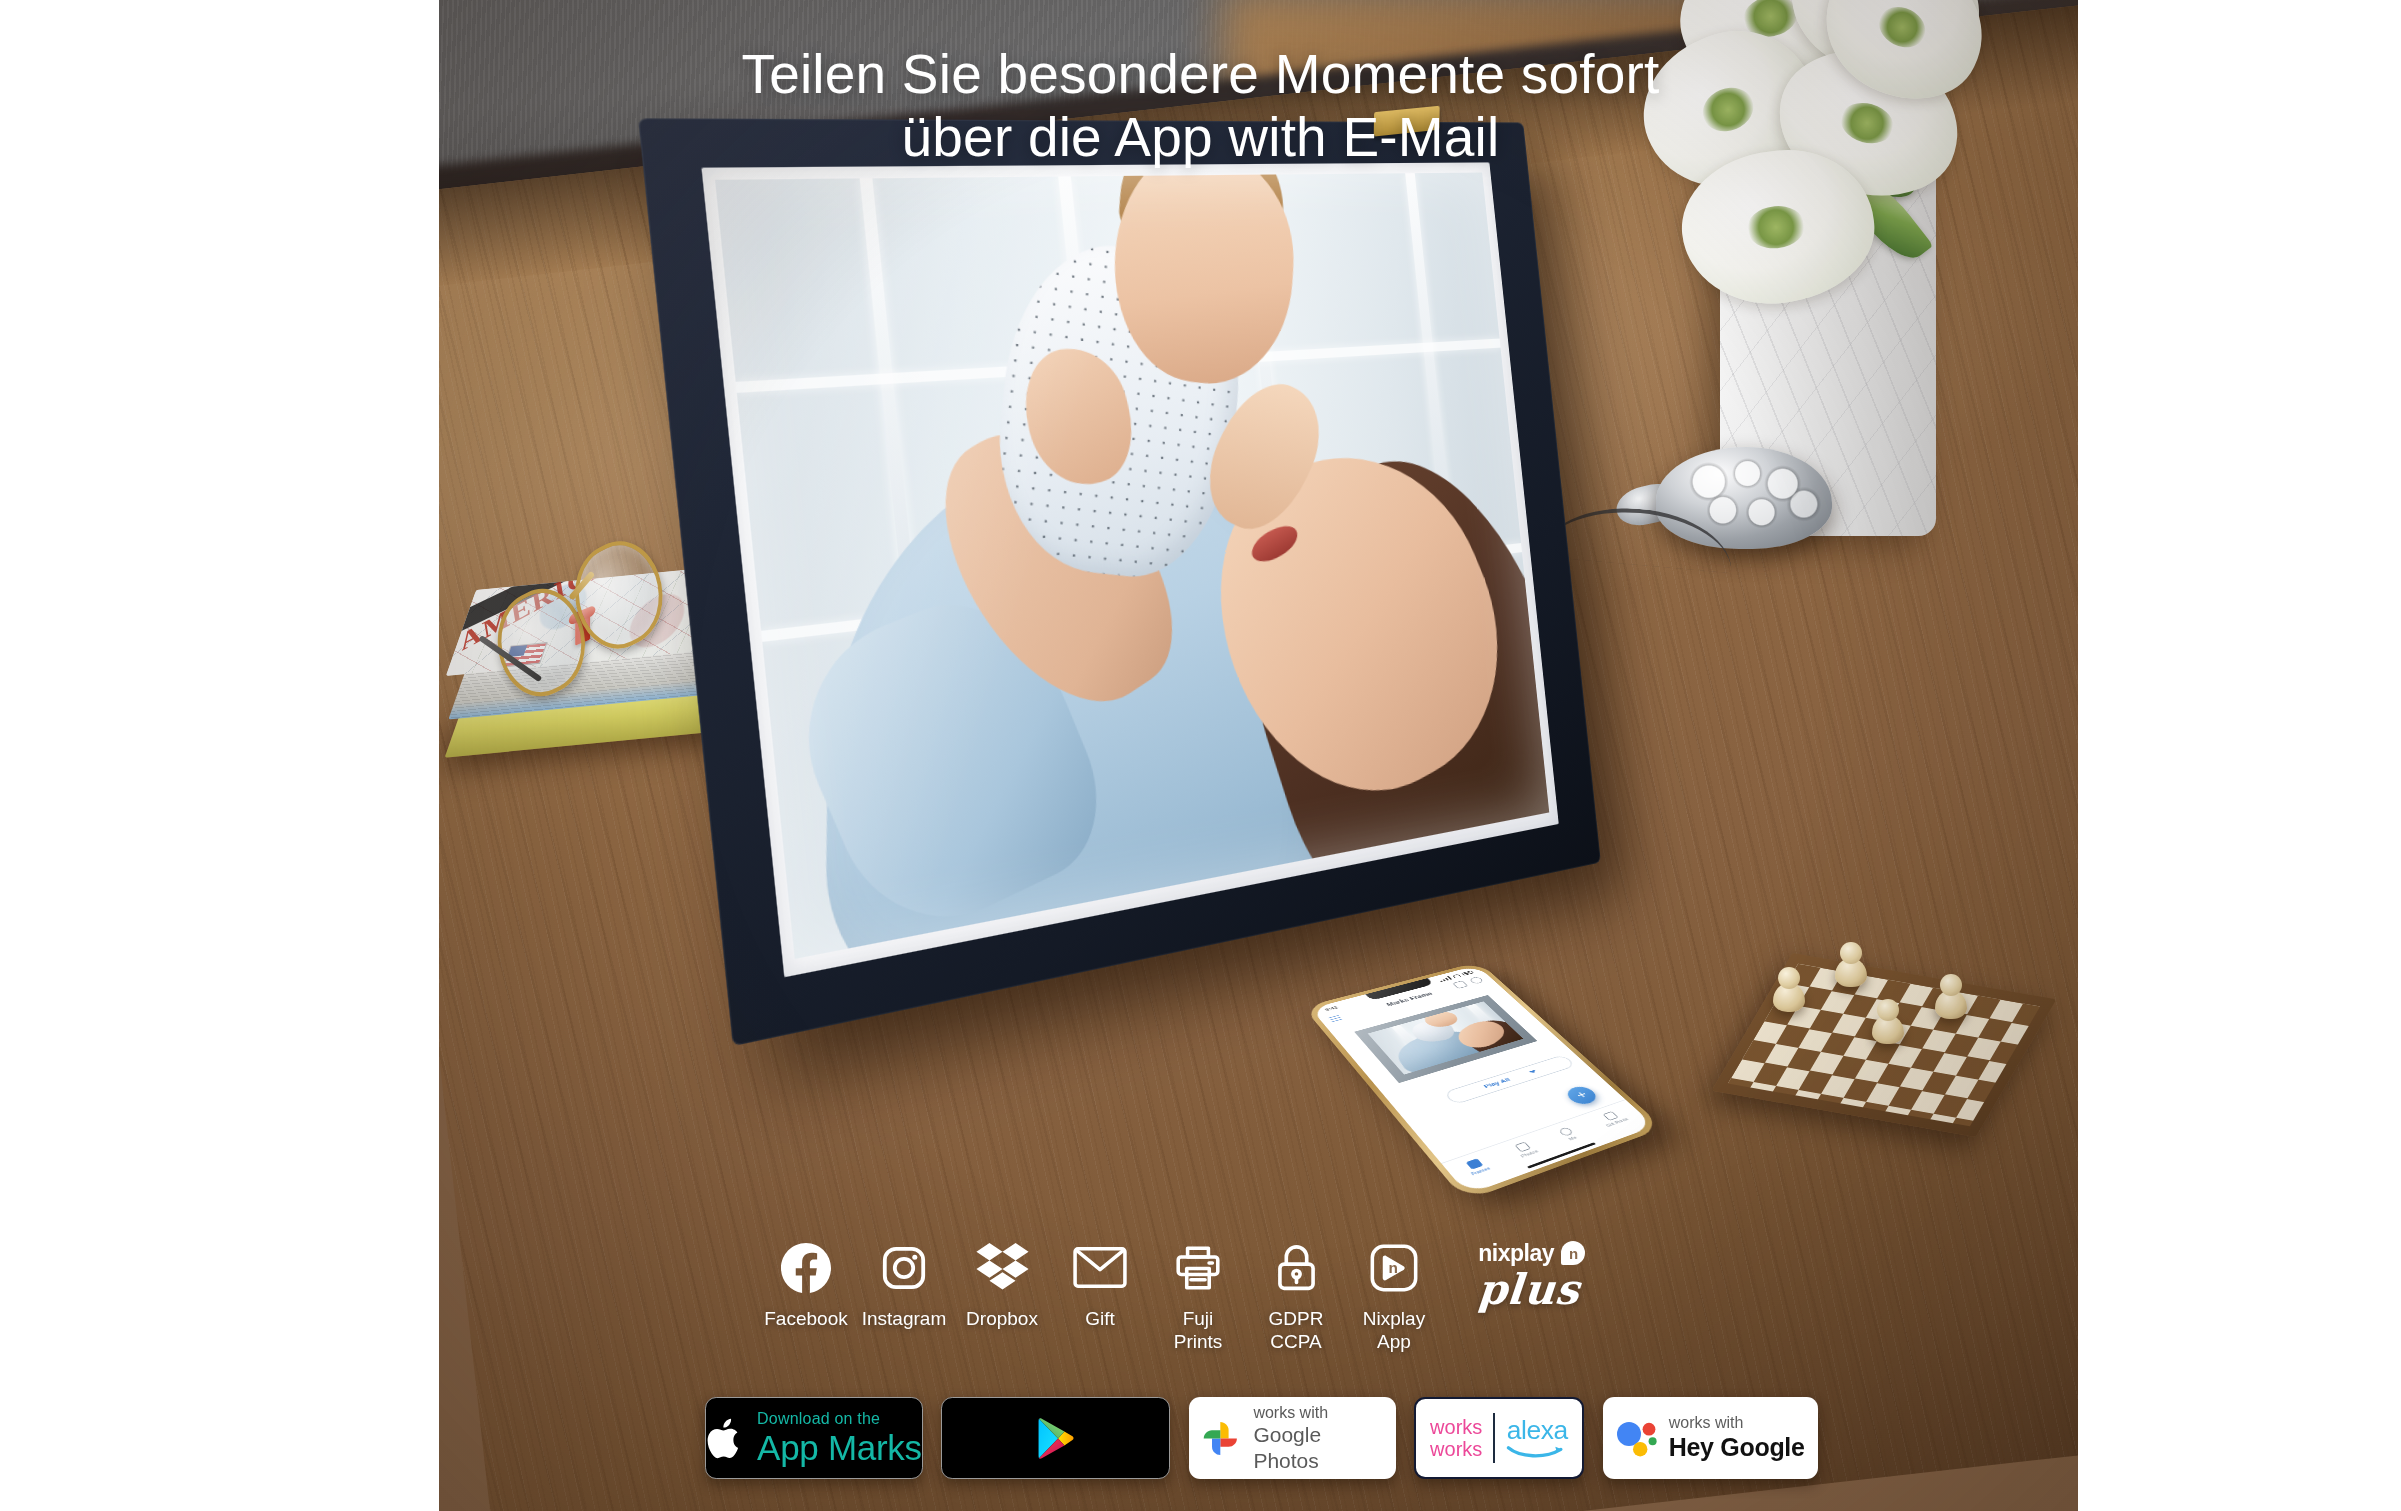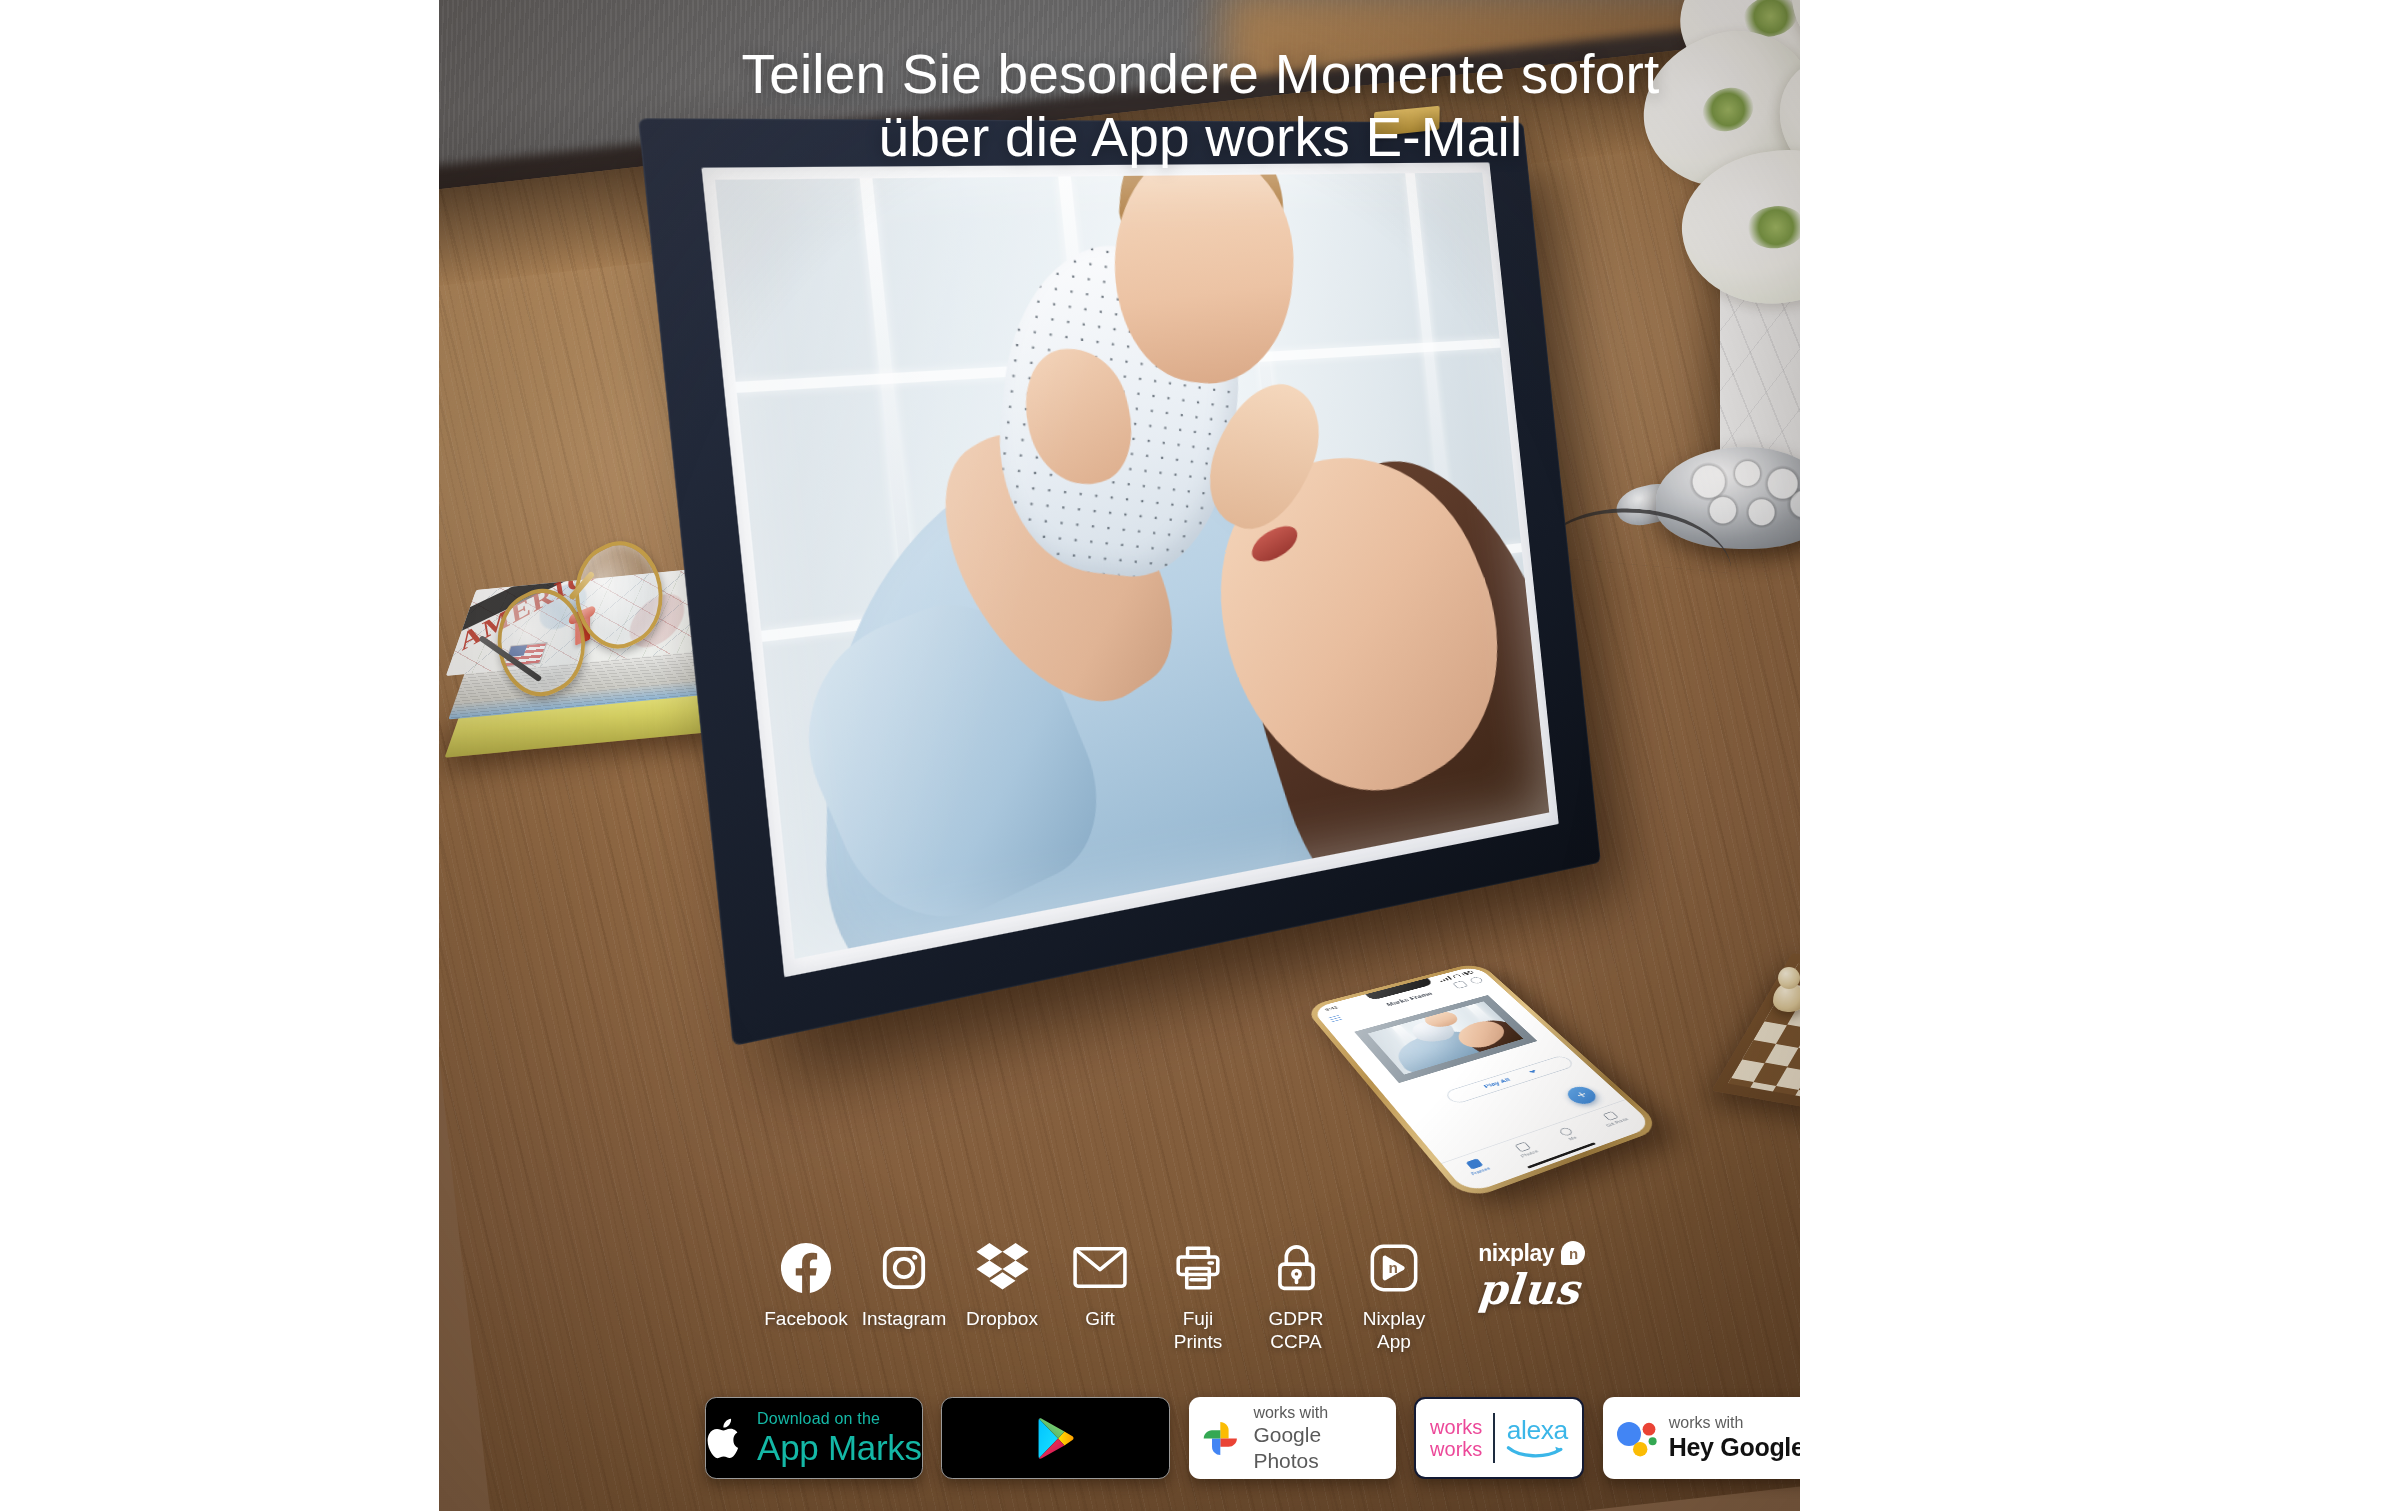--- a/index.html
+++ b/index.html
@@ -15,21 +15,21 @@
   #canvas {
     position: relative;
     width: 2401px; height: 1511px;
     background: #ffffff;
   }
 
   
   #photo {
     position: absolute;
     left: 439px; top: 0;
-    width: 1361px; height: 1511px;
+    width: 1639px; height: 1511px;
     overflow: hidden;
     background: #8d6a4c;
   }
 
   
   .wall {
     position: absolute; left: -48px; top: -32px;
     width: 1681px; height: 376px;
     background:
       linear-gradient(175deg, #6d6d6e 0%, #707071 28%, #5a5a5b 55%, #3a3736 78%, #2b2524 100%);
@@ -867,21 +867,21 @@
           <div class="ph-home"></div>
         </div>
         <div class="phone-gloss"></div>
       </div>
     </div>
 
     <div class="desk-vignette"></div>
 
     <h1 id="headline">
       <span class="ln">Teilen Sie besondere Momente sofort</span>
-      <span class="ln">über die App works E-Mail</span>
+      <span class="ln">über die App with E-Mail</span>
     </h1>
 
     <div id="icon-row">
 
       <div class="icon-cell">
         <div class="icon-art">
           <svg class="ic" width="50" height="50" viewBox="0 0 24 24" fill="#fff">
             <path d="M24 12.07C24 5.4 18.63 0 12 0S0 5.4 0 12.07C0 18.1 4.39 23.1 10.13 24v-8.44H7.08v-3.49h3.05V9.41c0-3.02 1.79-4.69 4.53-4.69 1.31 0 2.68.24 2.68.24v2.96h-1.51c-1.49 0-1.96.93-1.96 1.89v2.26h3.33l-.53 3.49h-2.8V24C19.61 23.1 24 18.1 24 12.07z"></path>
           </svg>
         </div>

